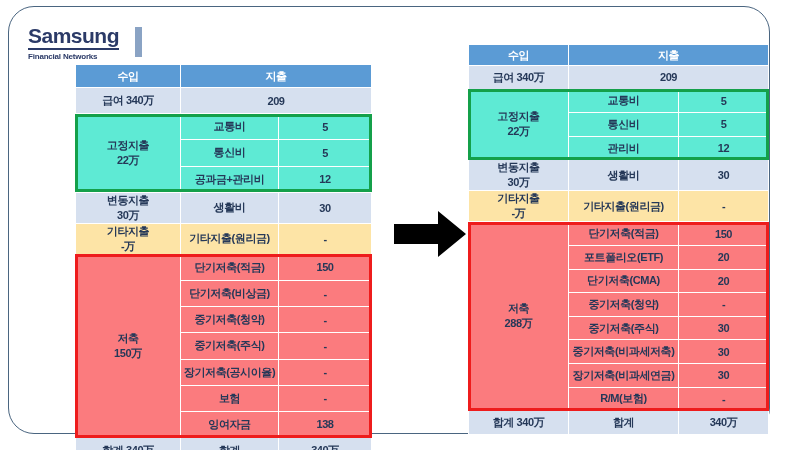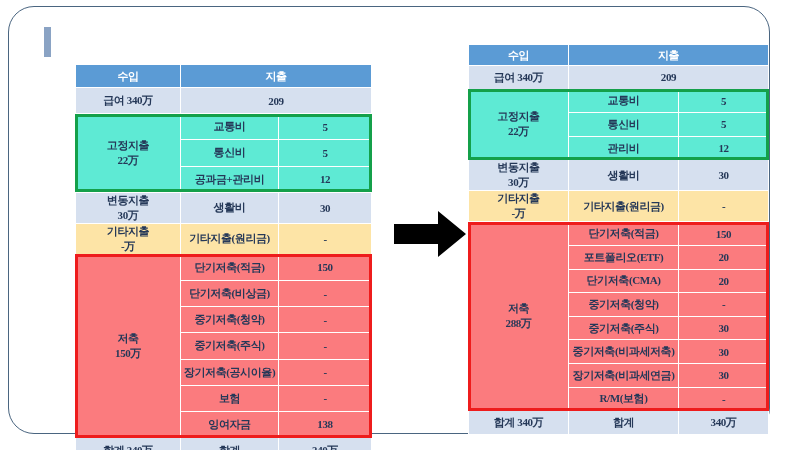--- a/index.html
+++ b/index.html
@@ -18,21 +18,21 @@
   .logo-word{
     font-size:21px;font-weight:bold;color:#2b3a67;letter-spacing:-0.5px;
     border-bottom:2.5px solid #2b3a67;line-height:23px;padding-bottom:1px;
   }
   .logo-sub{font-size:8px;font-weight:bold;color:#2b3a67;letter-spacing:-0.2px;margin-top:2px;}
   .divider-bar{width:7px;height:30px;background:#8aa3c4;margin:0 14px 0 16px;}
   .title{font-size:22px;font-weight:bold;color:#2b3a67;letter-spacing:-0.5px;}
   .title .hash{color:#4a77b5;margin-right:6px;}
 
   
-  .tbl{position:absolute;border-collapse:collapse;table-layout:fixed;font-family:Liberation Serif, serif;}
+  .tbl{position:absolute;border-collapse:collapse;table-layout:fixed;}
   .tbl td{
     border:1px solid #ffffff;text-align:center;vertical-align:middle;
     color:#253858;font-weight:bold;letter-spacing:-0.4px;
     padding:0;overflow:hidden;white-space:nowrap;
   }
   .hdr{background:#5b9bd5;color:#ffffff !important;font-size:11px;}
   .plain{background:#d6e0ef;font-size:11px;}
   .green{background:#5eead4;font-size:11px;}
   .yellow{background:#fde4a6;font-size:11px;}
   .red{background:#fb7b7e;font-size:11px;}
@@ -45,20 +45,24 @@
   
   #arrow{position:absolute;left:392px;top:208px;width:76px;height:52px;}
   #arrow svg{display:block;}
 </style>
 </head>
 <body>
 
 <div id="frame"></div>
 
 <div id="header">
+  <div class="logo">
+    <div class="logo-word">Samsung</div>
+    <div class="logo-sub">Financial Networks</div>
+  </div>
   <div class="divider-bar"></div>
 </div>
 
 <div id="arrow">
   <svg width="76" height="52" viewBox="0 0 76 52" aria-hidden="true">
     <polygon points="2,16 46,16 46,3 74,26 46,49 46,36 2,36" fill="#000000"></polygon>
   </svg>
 </div>
 
 <table class="tbl" id="left-table" style="left:75px;top:64px;width:296px;">

